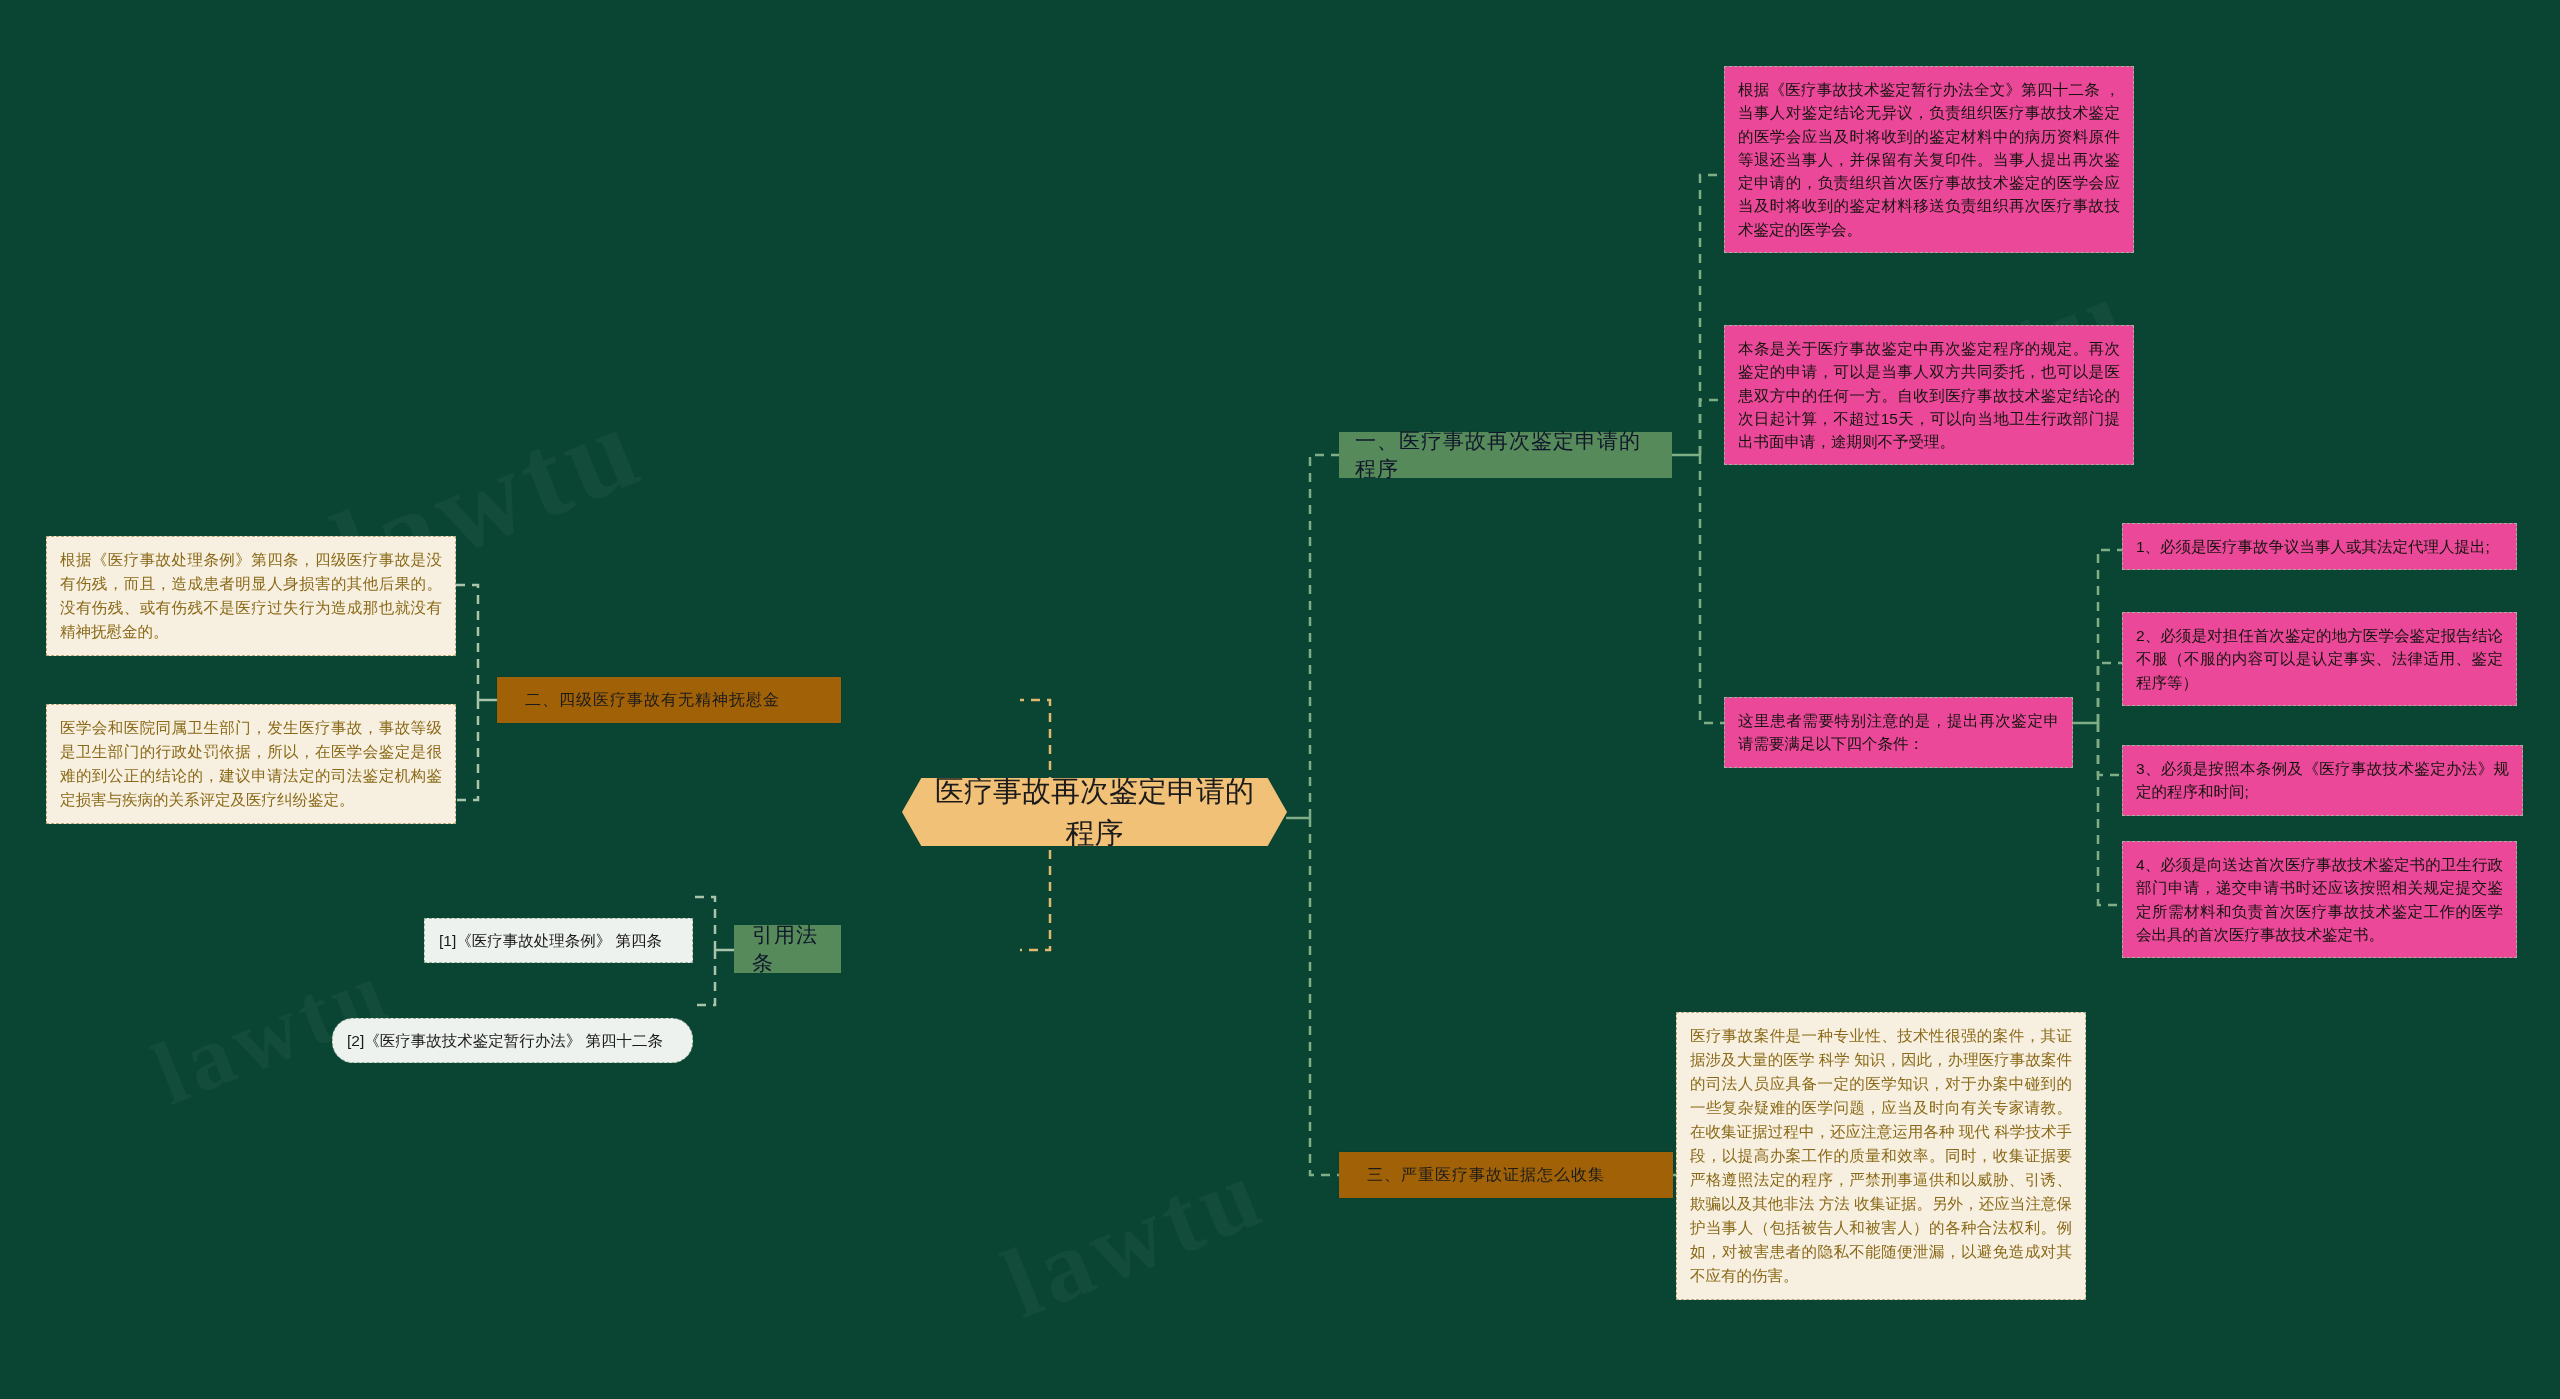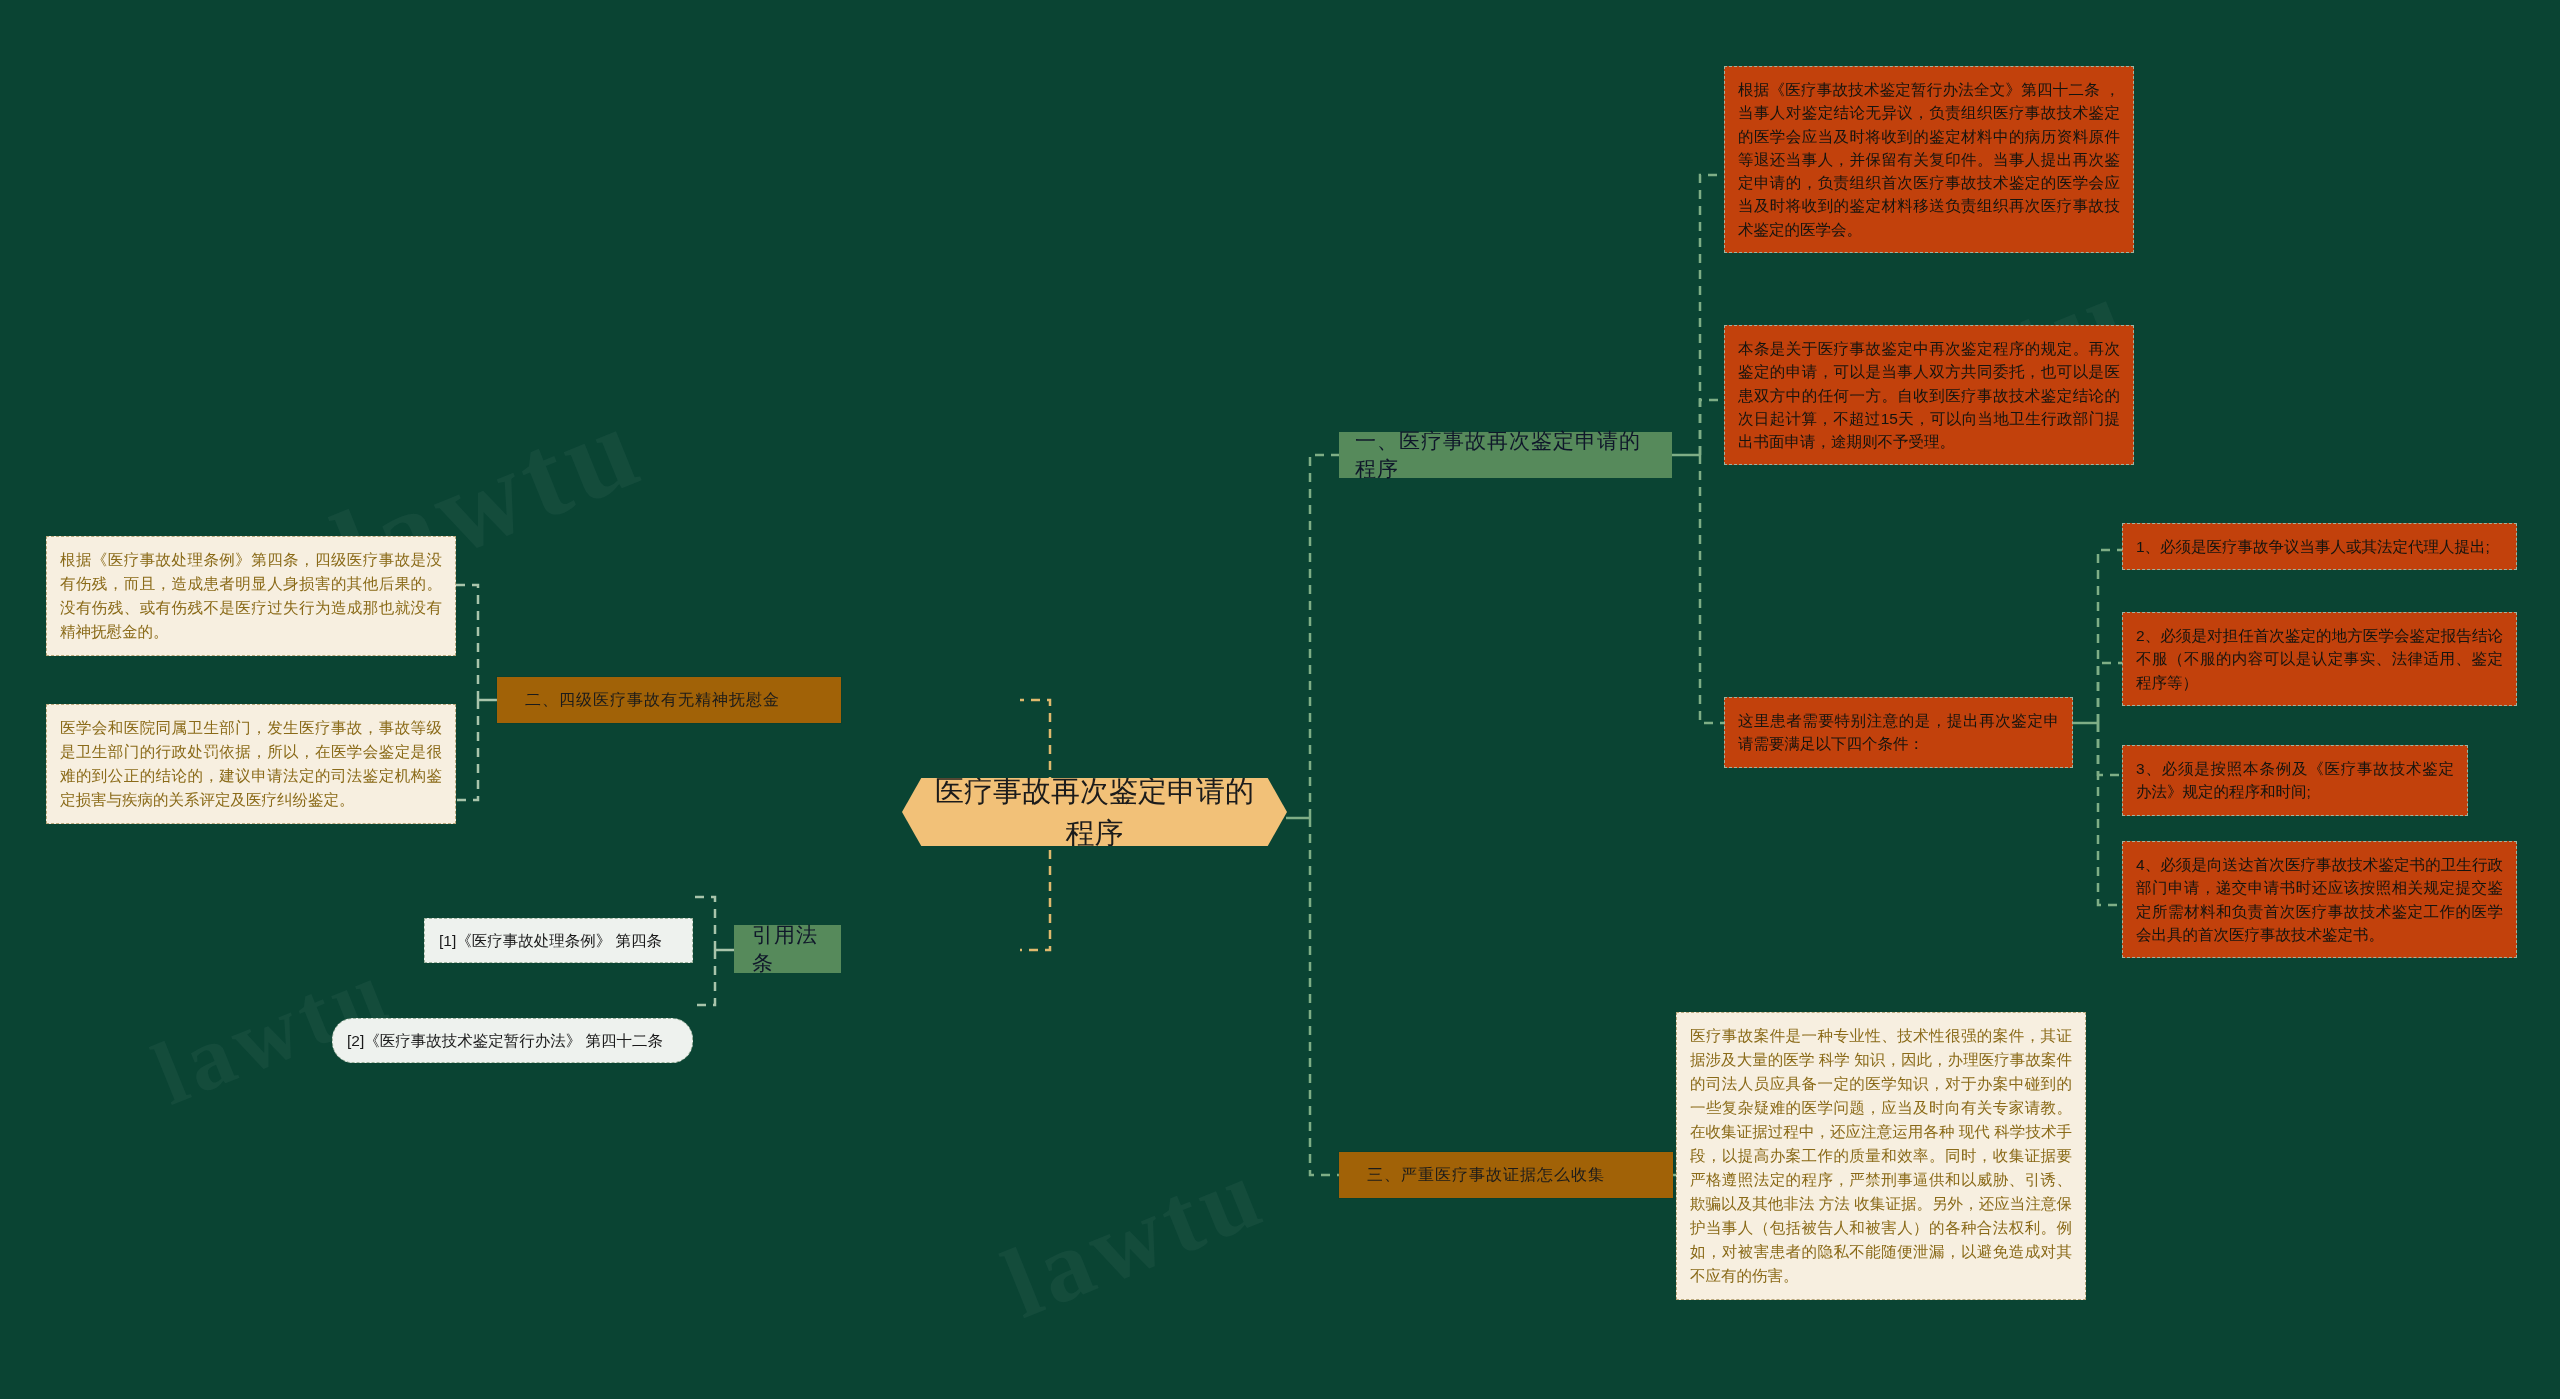--- a/index.html
+++ b/index.html
@@ -61,21 +61,21 @@
     color:#0f172a;
     font-size:21px;
     padding:10px 16px;
     display:flex;align-items:center;
     letter-spacing:1px;
   }
   .branch-green.small{font-size:21px;padding:11px 18px;}
 
   
   .leaf-mint{
-    background:#c2410c;
+    background:#ec4899;
     color:#14140f;
     font-size:15.5px;
     line-height:1.5;
     padding:11px 13px;
     border:1px dashed #9fb49f;
     text-align:justify;
   }
 
   
   .leaf-cream{
@@ -168,21 +168,21 @@
   </div>
 
   <div class="node leaf-mint" style="left:2122px;top:523px;width:395px;">
     <span>1、必须是医疗事故争议当事人或其法定代理人提出;</span>
   </div>
 
   <div class="node leaf-mint" style="left:2122px;top:612px;width:395px;">
     <span>2、必须是对担任首次鉴定的地方医学会鉴定报告结论不服（不服的内容可以是认定事实、法律适用、鉴定程序等）</span>
   </div>
 
-  <div class="node leaf-mint" style="left:2122px;top:745px;width:346px;">
+  <div class="node leaf-mint" style="left:2122px;top:745px;width:401px;">
     <span>3、必须是按照本条例及《医疗事故技术鉴定办法》规定的程序和时间;</span>
   </div>
 
   <div class="node leaf-mint" style="left:2122px;top:841px;width:395px;">
     <span>4、必须是向送达首次医疗事故技术鉴定书的卫生行政部门申请，递交申请书时还应该按照相关规定提交鉴定所需材料和负责首次医疗事故技术鉴定工作的医学会出具的首次医疗事故技术鉴定书。</span>
   </div>
 
   <div class="node branch-orange" style="left:497px;top:677px;width:344px;height:46px;">
     <span>二、四级医疗事故有无精神抚慰金</span>
   </div>

